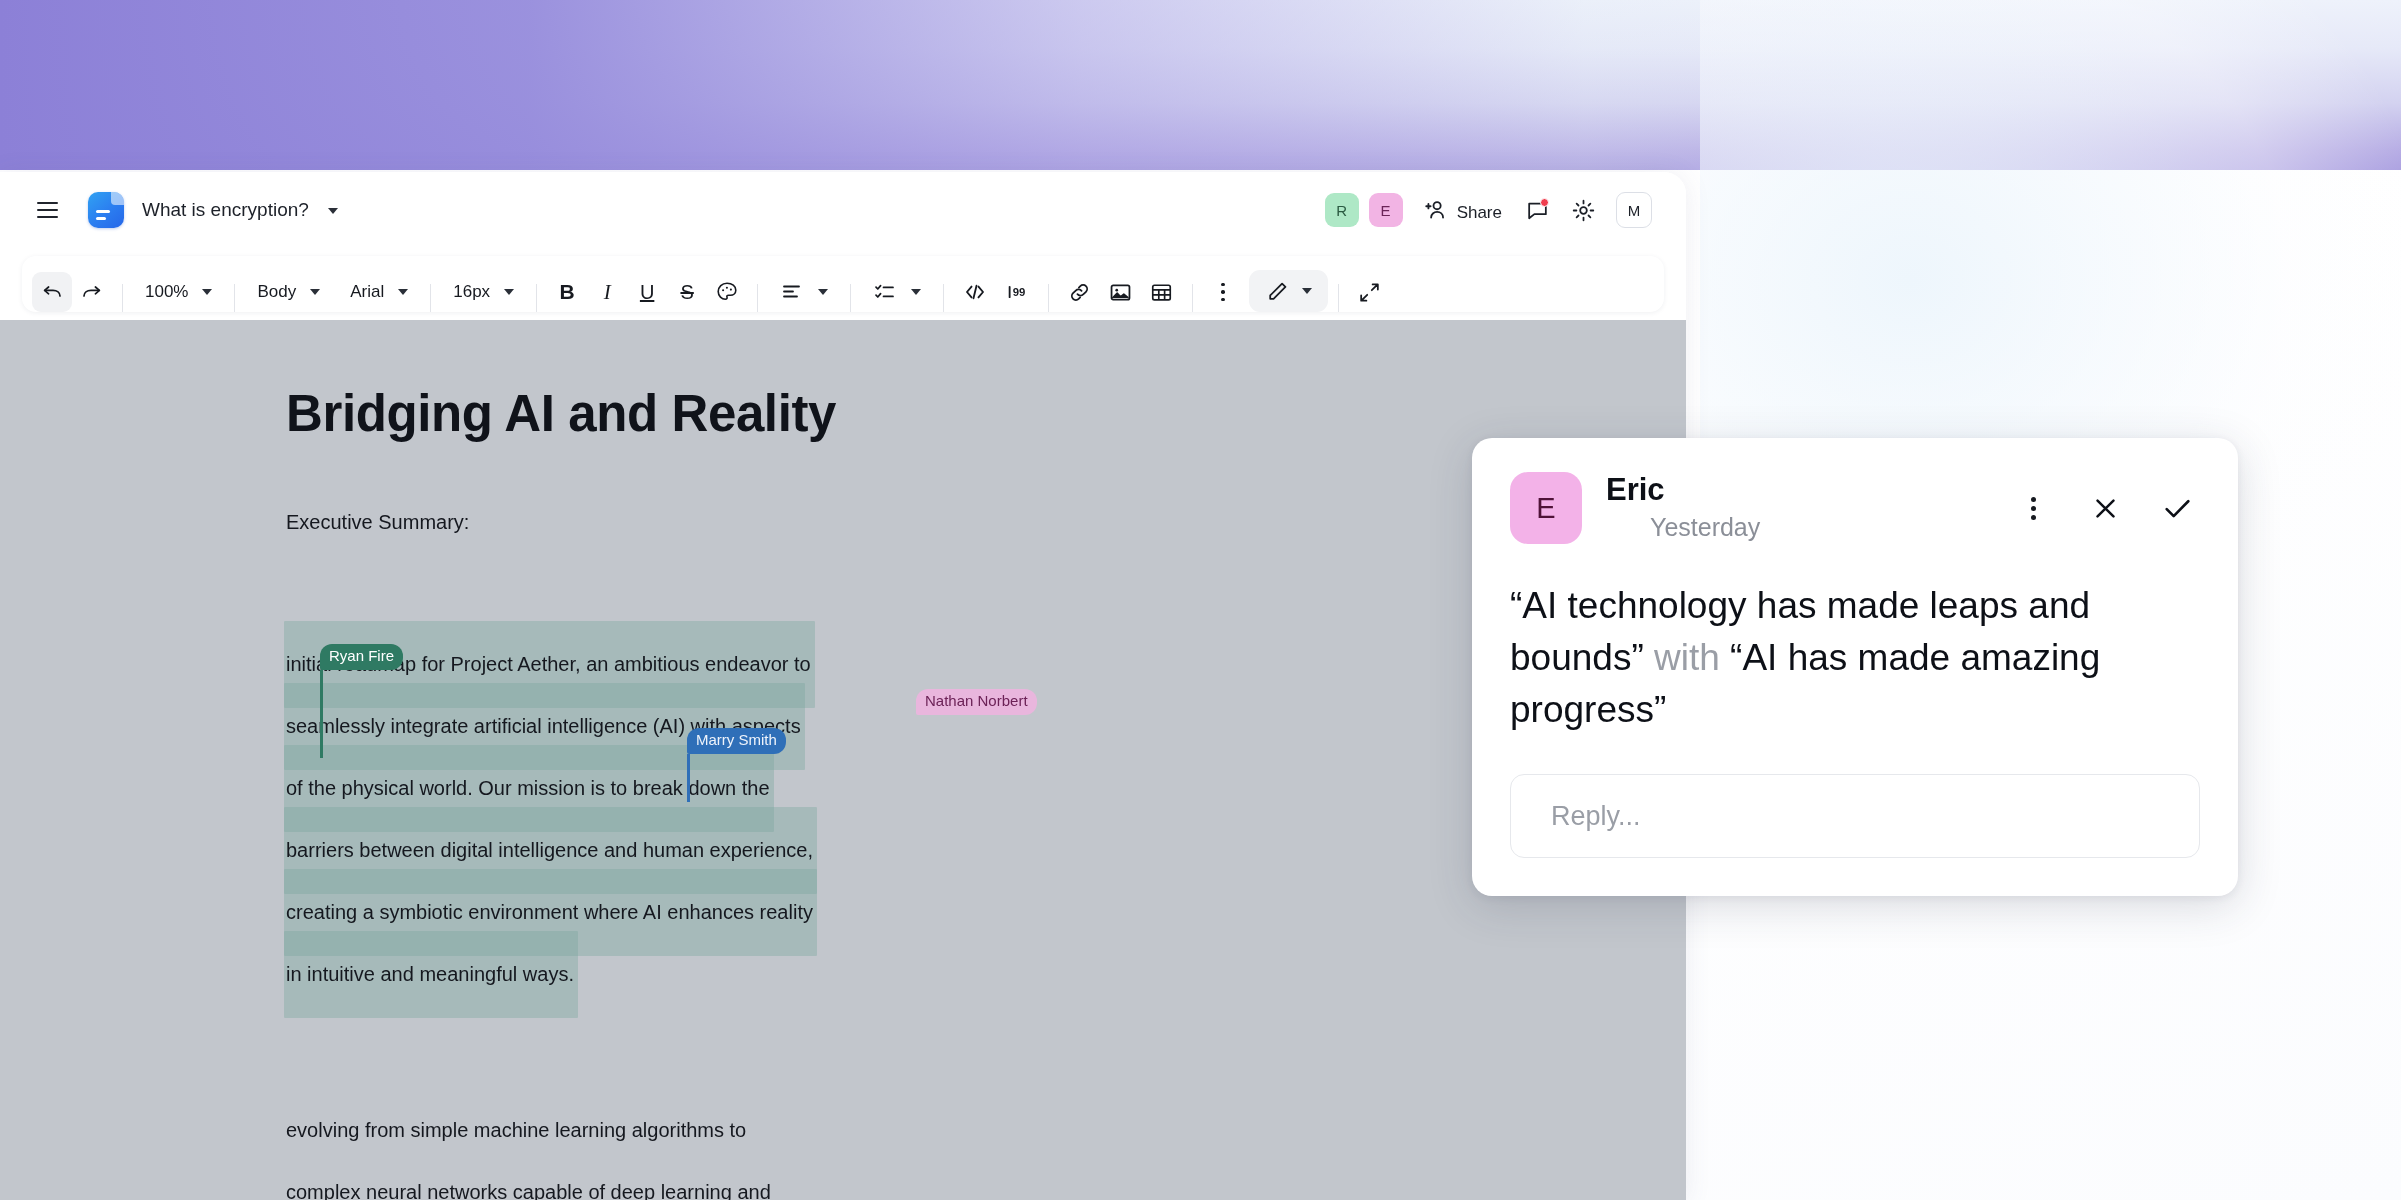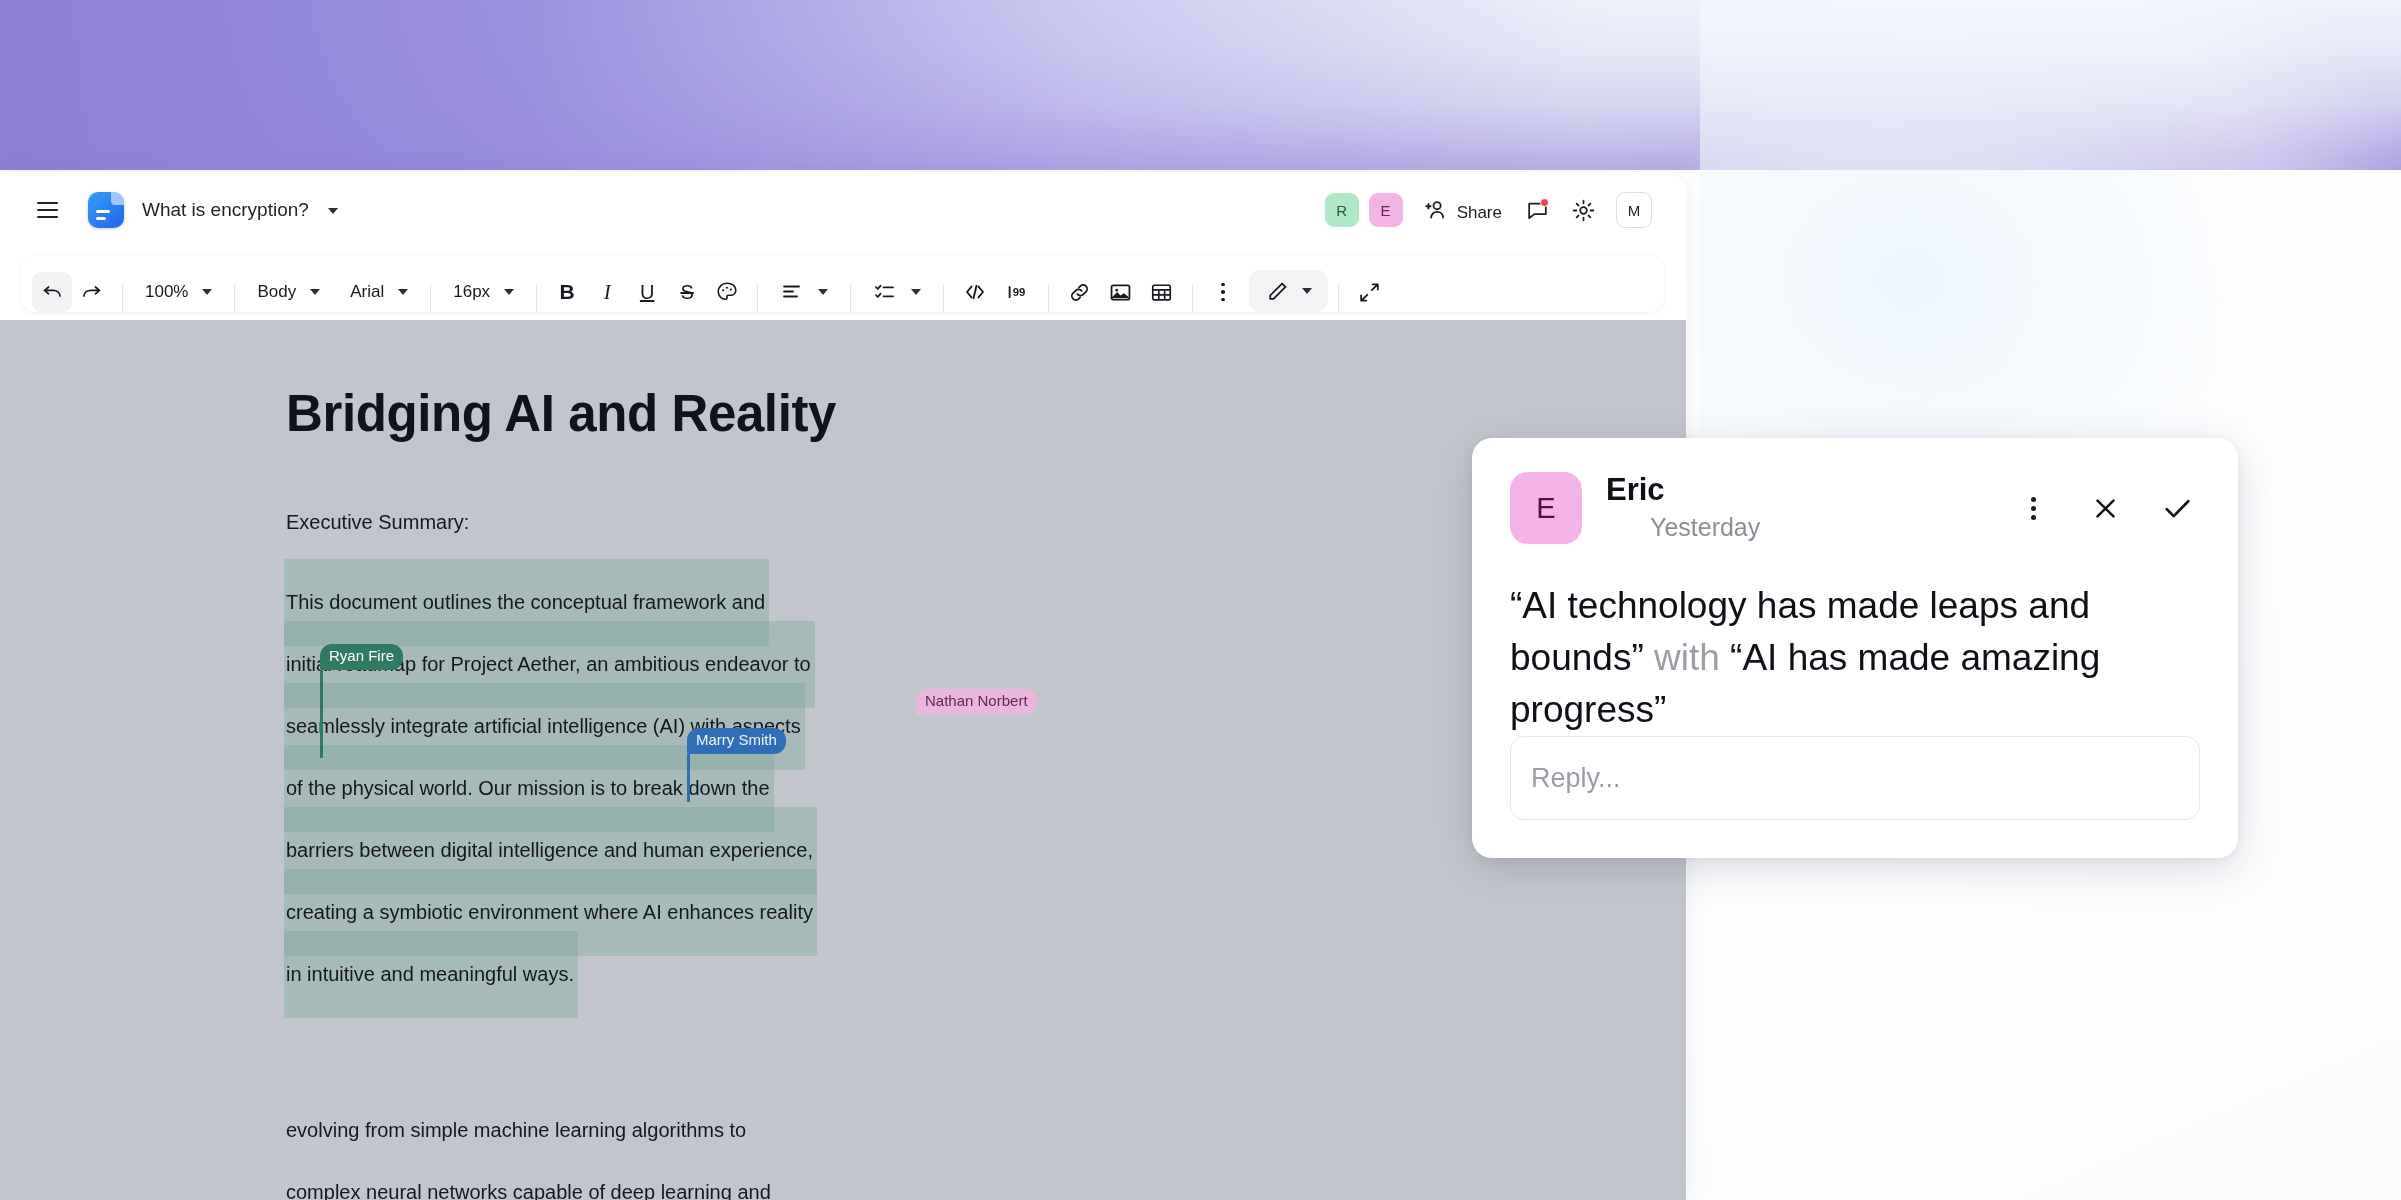--- a/index.html
+++ b/index.html
@@ -353,26 +353,27 @@
     cursor: pointer;
   }
   .cm-body {
     margin-top: 36px;
     font-size: 37px;
     line-height: 52px;
     color: #0d1017;
   }
   .cm-body .muted { color: #9a9ea6; }
   .cm-reply {
+    margin-top: 38px;
     height: 84px;
     border: 1.5px solid #e6e8ec;
     border-radius: 14px;
     display: flex;
     align-items: center;
-    padding: 0 20px;
+    padding: 0 40px;
     font-size: 27px;
     color: #9a9ea6;
     background: #ffffff;
     width: 100%;
     font-family: "Liberation Sans", sans-serif;
   }
   .cm-reply::placeholder { color: #9a9ea6; }
 </style>
 </head>
 <body>
@@ -597,21 +598,21 @@
     </div>
 
     <div class="doc-canvas">
       <div class="doc-inner">
 
         <div class="doc-h1">Bridging AI and Reality</div>
 
         <div class="doc-p exec">Executive Summary:</div>
 
         <div class="doc-p para-selected">
-          <span class="sel-line">This document outlines the conceptual framework and</span><br>
+          <br>
           <span class="sel-line">initial roadmap for Project Aether, an ambitious endeavor to</span><br>
           <span class="sel-line">seamlessly integrate artificial intelligence (AI) with aspects</span><br>
           <span class="sel-line">of the physical world. Our mission is to break down the</span><br>
           <span class="sel-line">barriers between digital intelligence and human experience,</span><br>
           <span class="sel-line">creating a symbiotic environment where AI enhances reality</span><br>
           <span class="sel-line">in intuitive and meaningful ways.</span>
         </div>
 
         <div class="doc-p body2">
           <br>

